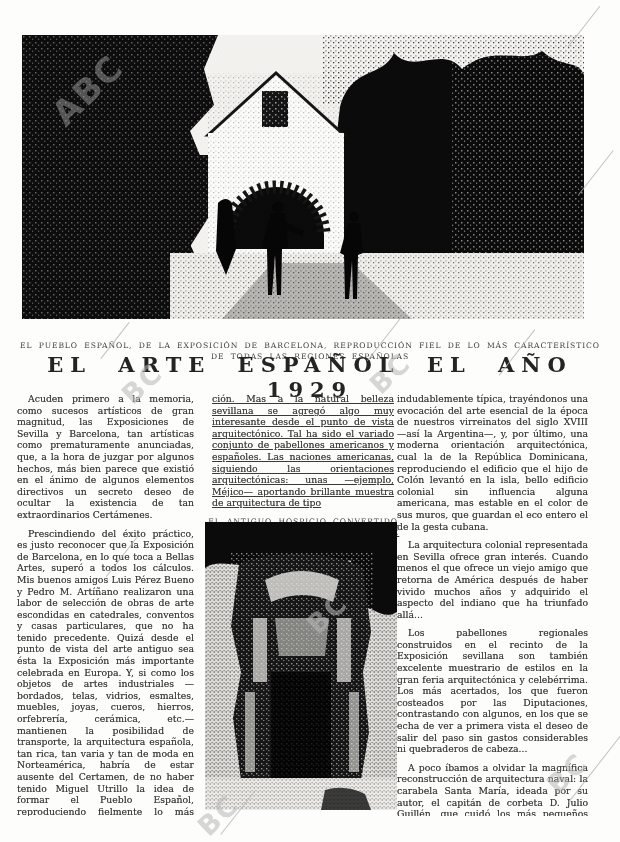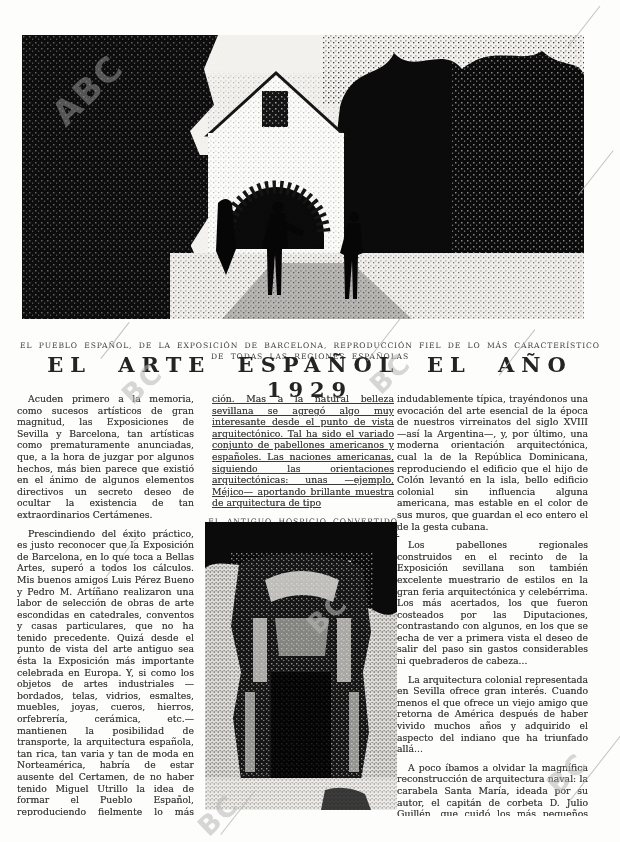--- a/index.html
+++ b/index.html
@@ -150,22 +150,22 @@
         <rect x="0" y="256" width="192" height="32" fill="url(#spk2)" opacity=".5"></rect>
         <path d="M120,268 q20,-6 40,4 l6,16 h-50 Z" fill="#101010" opacity=".8"></path>
       </svg>
     </div>
 
     <div class="caption">EL ANTIGUO HOSPICIO CONVERTIDO EN MUSEO MUNICIPAL, DESPUÉS DE LAS OBRAS DE RESTAURACIÓN</div>
   </div>
 
   <div class="col col-3">
     <p class="cont">indudablemente típica, trayéndonos una evocación del arte esencial de la época de nuestros virreinatos del siglo XVIII —así la Argentina—, y, por último, una moderna orientación arquitectónica, cual la de la República Dominicana, reproduciendo el edificio que el hijo de Colón levantó en la isla, bello edificio colonial sin influencia alguna americana, mas estable en el color de sus muros, que guardan el eco entero el de la gesta cubana.</p>
+    <p>La arquitectura colonial representada en Sevilla ofrece gran interés. Cuando menos el que ofrece un viejo amigo que retorna de América después de haber vivido muchos años y adquirido el aspecto del indiano que ha triunfado allá...</p>
     <p>Los pabellones regionales construidos en el recinto de la Exposición sevillana son también excelente muestrario de estilos en la gran feria arquitectónica y celebérrima. Los más acertados, los que fueron costeados por las Diputaciones, contrastando con algunos, en los que se echa de ver a primera vista el deseo de salir del paso sin gastos considerables ni quebraderos de cabeza...</p>
-    <p>La arquitectura colonial representada en Sevilla ofrece gran interés. Cuando menos el que ofrece un viejo amigo que retorna de América después de haber vivido muchos años y adquirido el aspecto del indiano que ha triunfado allá...</p>
     <p>A poco íbamos a olvidar la magnífica reconstrucción de arquitectura naval: la carabela Santa María, ideada por su autor, el capitán de corbeta D. Julio Guillén, que cuidó los más pequeños detalles con amor y competencia de gran arqueólogo, brillando una labor que descuella extraordinaria y dispersa.</p>
     <p>Grave e imperdonable injusticia cometeríamos si, al hablar de la Exposición sevillana, no dedicásemos un recuerdo de homenaje al verdadero espíritu animador del Certamen, al malogrado arquitecto D. Aníbal González y Álvarez-Ossorio, cuya memoria es grata a todo buen sevillano, y que ha sabido rejuvenecer el estilo plateresco histórico, poniéndolo al servicio de las necesidades modernas, y creando tipos arquitectónicos que tanto han influido en el renacimiento de la arquitectura hispanoamericana de Norteamérica. En Los Ángeles, San</p>
   </div>
 
   <div class="wm wm-text wm-big" style="left:46px;top:70px;">ABC</div>
   <div class="wm wm-text" style="left:120px;top:368px;">BC</div>
   <div class="wm wm-text" style="left:368px;top:358px;">BC</div>
   <div class="wm wm-text" style="left:305px;top:598px;">BC</div>
   <div class="wm wm-text" style="left:545px;top:758px;">BC</div>
   <div class="wm wm-text" style="left:196px;top:800px;">BC</div>

